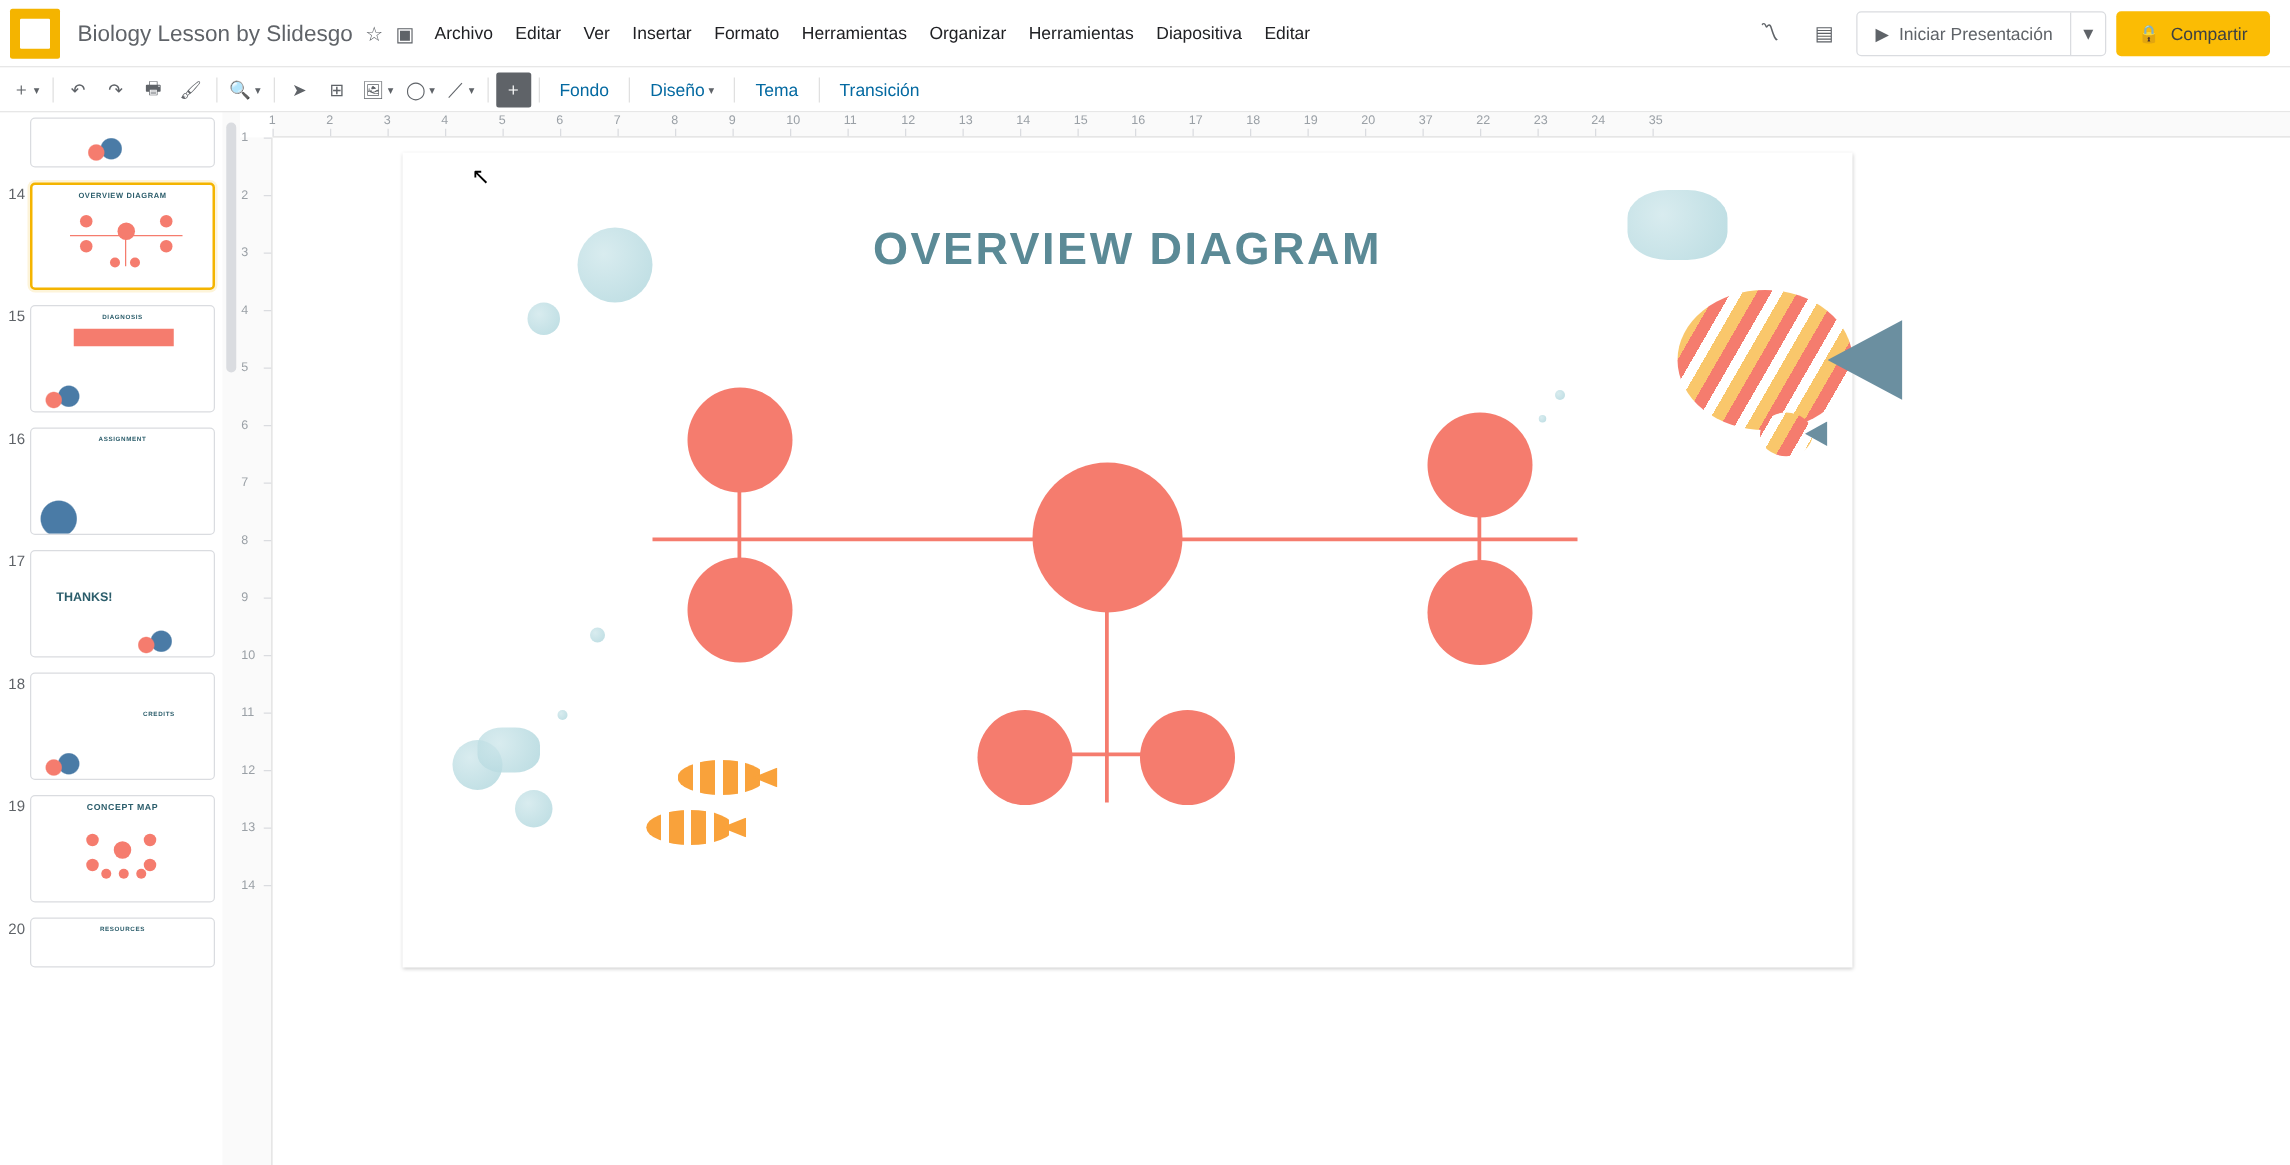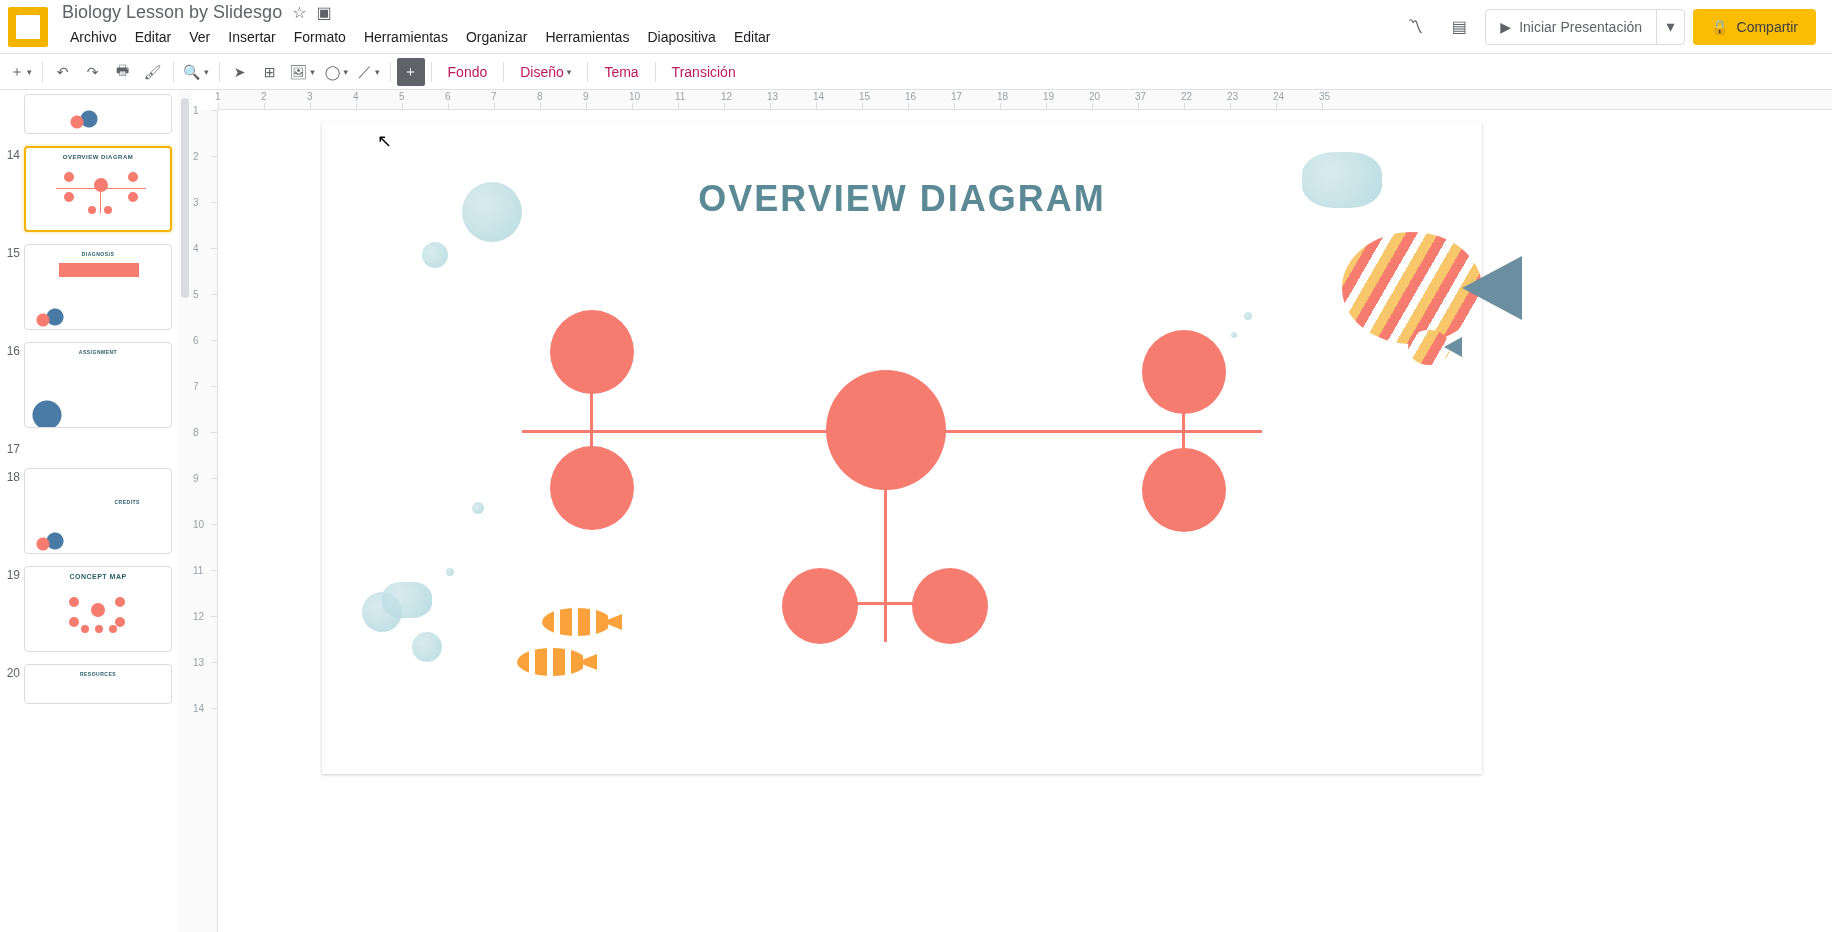--- a/index.html
+++ b/index.html
@@ -2,42 +2,42 @@
 <html><head>
 <meta charset="utf-8">
 <style>
   * { box-sizing: border-box; margin: 0; padding: 0; font-family: Arial, "Helvetica Neue", sans-serif; }
   body { background: #fff; width: 1832px; height: 932px; overflow: hidden; position: relative; }
 
   
   .titlebar { display: flex; align-items: center; height: 54px; padding: 0 8px; border-bottom: 1px solid #e0e0e0; }
   .app-icon { width: 40px; height: 40px; background:#f4b400; border-radius:2px; margin-right: 6px; position:relative; }
   .app-icon::before { content:""; position:absolute; inset:8px; background:#fff; border-radius:1px; }
-  .title-block { display:flex; flex-direction:column; flex:1; }
+  .title-block { display:flex; flex-direction:row; flex:1; }
   .doc-title-row { display:flex; align-items:center; gap:10px; padding:2px 0 0 8px; }
   .doc-title { color:#5f6368; font-size:18px; }
   .star-icon { color:#5f6368; font-size:16px; cursor:pointer; }
   .folder-icon { color:#5f6368; font-size:16px; cursor:pointer; }
   .menubar { display:flex; gap:2px; padding: 2px 0 4px 8px; align-items:center; }
   .menubar span { font-size:14px; color:#202124; padding:4px 8px; cursor:pointer; border-radius:2px; }
   .menubar .save-status { font-size:14px; color:#5f6368; text-decoration:underline; margin-left:10px; cursor:default; }
 
   .title-right { display:flex; align-items:center; gap:8px; padding-right:8px; }
   .title-right .iconbtn { width:36px; height:36px; display:flex; align-items:center; justify-content:center; color:#5f6368; cursor:pointer; border-radius:4px; }
   .present-btn { display:flex; align-items:center; border:1px solid #dadce0; border-radius:4px; height:36px; }
   .present-btn .main { display:flex; align-items:center; gap:8px; padding:0 14px; font-size:14px; color:#5f6368; cursor:pointer; }
   .present-btn .dd { width:28px; height:100%; display:flex; align-items:center; justify-content:center; border-left:1px solid #dadce0; color:#5f6368; cursor:pointer; }
   .share-btn { background:#fbbc04; border-radius:4px; height:36px; padding:0 18px; display:flex; align-items:center; gap:8px; font-size:14px; font-weight:500; color:#3c4043; cursor:pointer; }
 
   
   .toolbar { display:flex; align-items:center; height:36px; border-bottom:1px solid #e0e0e0; padding:0 6px; gap:2px; background:#fff; }
   .tbtn { min-width:28px; height:28px; display:flex; align-items:center; justify-content:center; color:#5f6368; cursor:pointer; border-radius:2px; padding:0 4px; font-size:14px; }
   .tbtn.dd::after { content:"▾"; font-size:9px; margin-left:3px; color:#5f6368; }
   .tsep { width:1px; height:20px; background:#e0e0e0; margin:0 4px; }
-  .tbtn.text { padding:0 10px; font-size:14px; color:#be185d; }
+  .tbtn.text { padding:0 10px; font-size:14px; color:#0369a1; }
   .tbtn.dark { background:#5f6368; color:#fff; border-radius:2px; }
 
   
   .main { display:flex; height: calc(932px - 54px - 36px); }
   .thumbs { width:178px; border-right:none; overflow-y:auto; padding:4px 4px 4px 4px; background:#fff; position:relative; }
   .thumbs::-webkit-scrollbar { width:12px; }
   .thumb-row { display:flex; align-items:flex-start; margin-bottom:12px; }
   .thumb-num { width:20px; font-size:12px; color:#5f6368; padding-top:2px; text-align:right; padding-right:4px; }
   .thumb { width:148px; height:86px; border:1px solid #dadce0; border-radius:4px; background:#fff; position:relative; overflow:hidden; cursor:pointer; }
   .thumb.selected { border:2px solid #f4b400; box-shadow:0 0 0 2px rgba(244,180,0,0.15); }
@@ -182,20 +182,24 @@
     </div>
     <div class="thumb-row">
       <div class="thumb-num">16</div>
       <div class="thumb">
         <div class="mini-title" style="font-size:5px;">ASSIGNMENT</div>
         <div class="coral" style="background:radial-gradient(circle at 40% 60%, #4a7ba6 0 14px, transparent 15px);"></div>
       </div>
     </div>
     <div class="thumb-row">
       <div class="thumb-num">17</div>
+      <div class="thumb">
+        <div style="position:absolute; left:20px; top:32px; font-size:10px; font-weight:bold; color:#2b5d6b;">THANKS!</div>
+        <div class="coral" style="left:80px;"></div>
+      </div>
     </div>
     <div class="thumb-row">
       <div class="thumb-num">18</div>
       <div class="thumb">
         <div class="mini-title" style="top:30px; left:70%; font-size:5px;">CREDITS</div>
         <div class="coral"></div>
       </div>
     </div>
     <div class="thumb-row">
       <div class="thumb-num">19</div>

